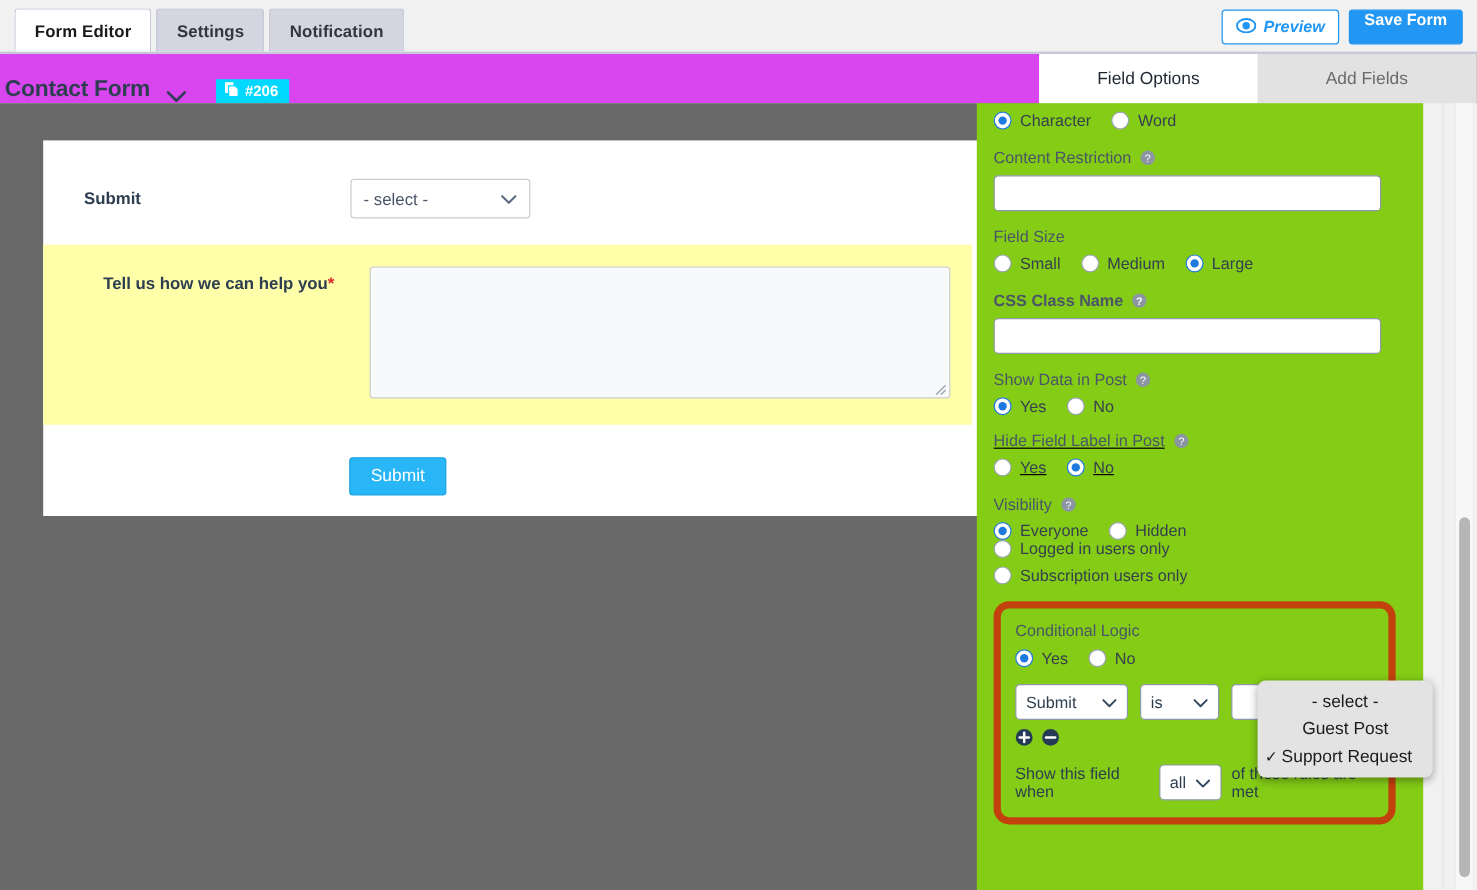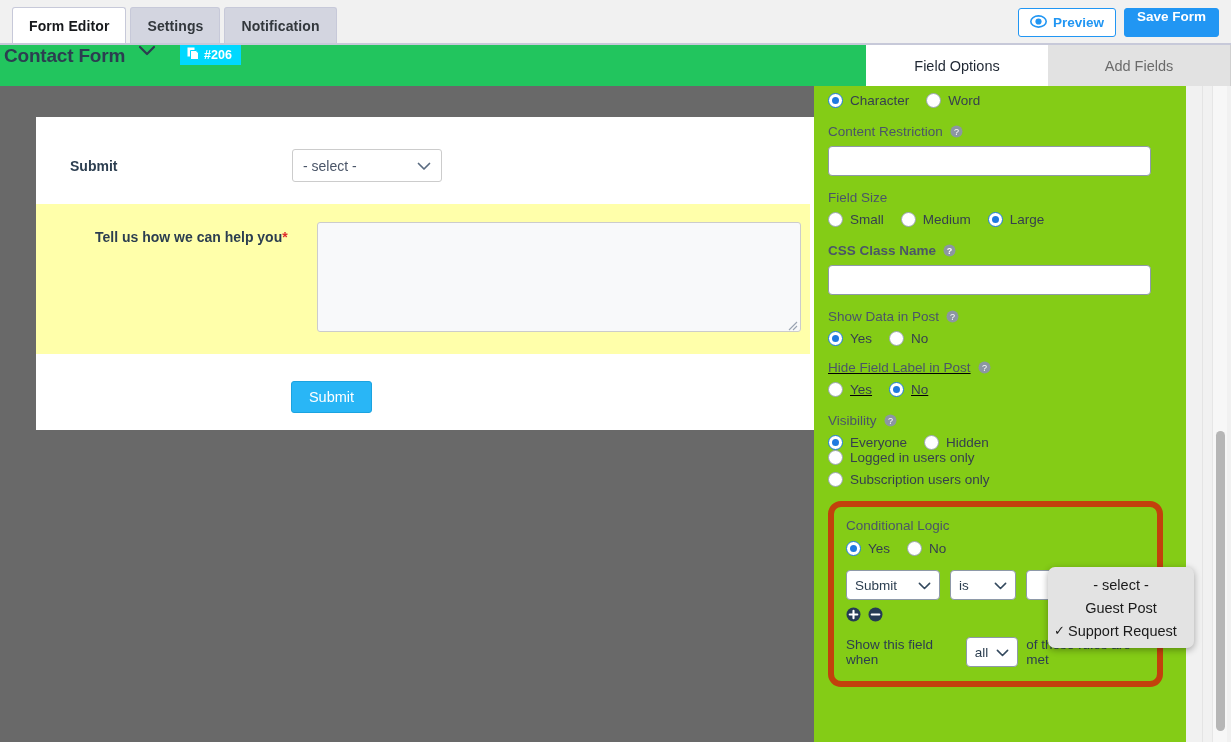--- a/index.html
+++ b/index.html
@@ -25,33 +25,33 @@
     background: #d3d5e0; border: 1px solid #c7c9d9; border-bottom: none;
     margin-right: 4px; border-radius: 3px 3px 0 0;
     letter-spacing: .1px;
   }
   .tab.active { background: #ffffff; color: #17191c; border-color: #c7c9d9; }
   .topbar-actions { position: absolute; right: 12px; top: 8px; display: flex; gap: 8px; }
   .btn-preview {
     display: flex; align-items: center; gap: 6px;
     height: 29px; padding: 0 11px;
     background: #fff; border: 1px solid #2196f3; border-radius: 3px;
-    color: #2196f3; font-size: 13.5px; font-weight: bold; cursor: pointer;
+    color: #2196f3; font-size: 13.5px; font-weight: bold; cursor: pointer; font-style: italic;
   }
   .btn-save {
     height: 29px; padding: 0 12px; display: flex; align-items: flex-start;
     background: #2196f3; border: 1px solid #2196f3; border-radius: 3px;
     color: #fff; font-size: 13.5px; font-weight: bold; cursor: pointer;
   }
   .eye-ic { display: block; }
 
   
   .titlerow {
     position: absolute; left: 0; top: 45px; width: 866px; height: 41px;
-    background: #22c55e; display: flex; align-items: flex-start; padding-left: 4px;
+    background: #d946ef; display: flex; align-items: flex-end; padding-left: 4px;
   }
   .form-title { font-size: 19px; font-weight: bold; color: #2c3e50; letter-spacing: -.2px; }
   .title-caret { margin-left: 13px; display: flex; align-items: center; cursor: pointer; }
   .id-badge {
     margin-left: 24px; background: #00d8ff; color: #ffffff;
     height: 20px; display: flex; align-items: center; gap: 5px;
     padding: 0 9px 0 7px; font-size: 12.5px; font-weight: bold; cursor: pointer;
   }
 
   
@@ -244,21 +244,21 @@
             <span>- select -</span>
             <span class="cv">
               <svg width="14" height="9" viewBox="0 0 14 9">
                 <path d="M1.5 1.5 L7 7 L12.5 1.5" fill="none" stroke="#5a6b80" stroke-width="1.7" stroke-linecap="round" stroke-linejoin="round"></path>
               </svg>
             </span>
           </div>
         </div>
       </div>
 
-      <div class="frow row-highlight" style="margin-top:22px;padding:18px 0 22px 50px;width:774px;justify-content:center;">
+      <div class="frow row-highlight" style="margin-top:22px;padding:18px 0 22px 50px;width:774px;">
         <div style="width:222px;padding-top:6px;">
           <span class="flabel">Tell us how we can help you</span><span class="req" style="color:#e02b2b;font-weight:bold;font-size:14px;">*</span>
         </div>
         <div class="ta">
           <span class="grip">
             <svg width="12" height="12" viewBox="0 0 12 12">
               <path d="M11 3 L3 11 M11 7 L7 11" stroke="#9aa4b2" stroke-width="1.1" fill="none"></path>
             </svg>
           </span>
         </div>

